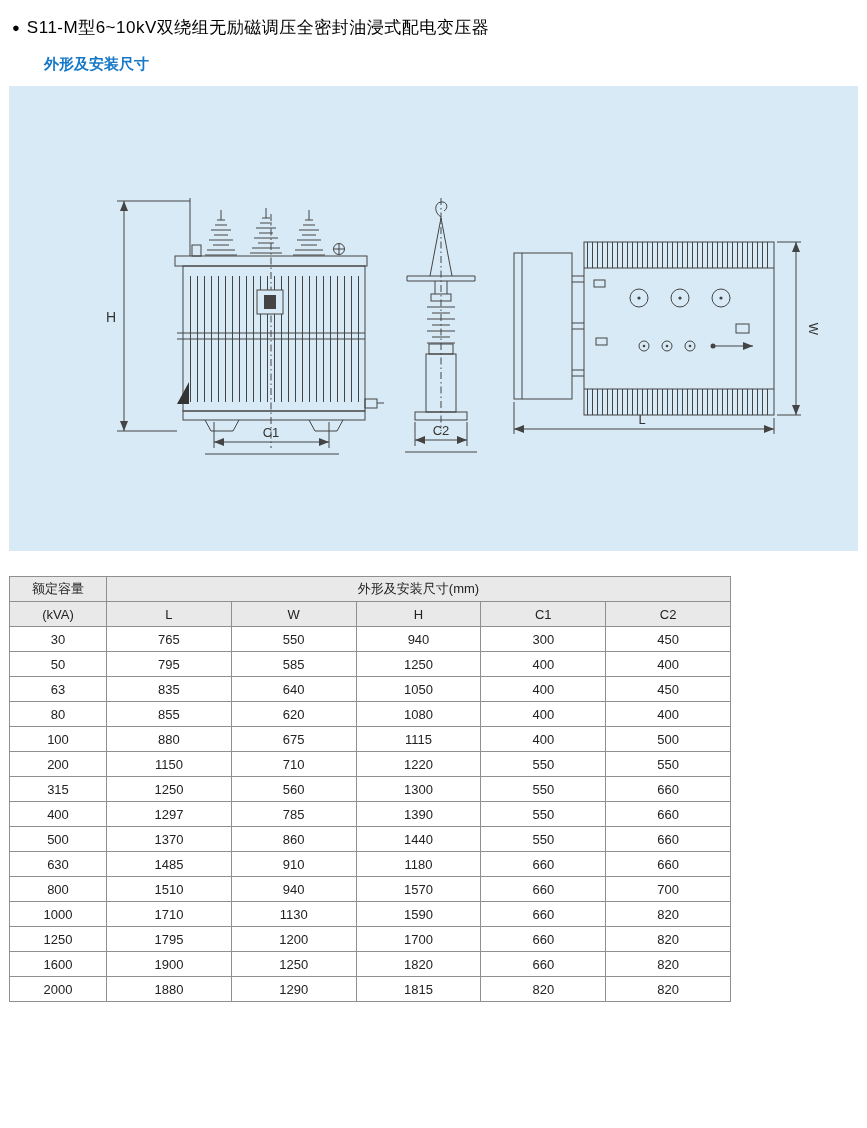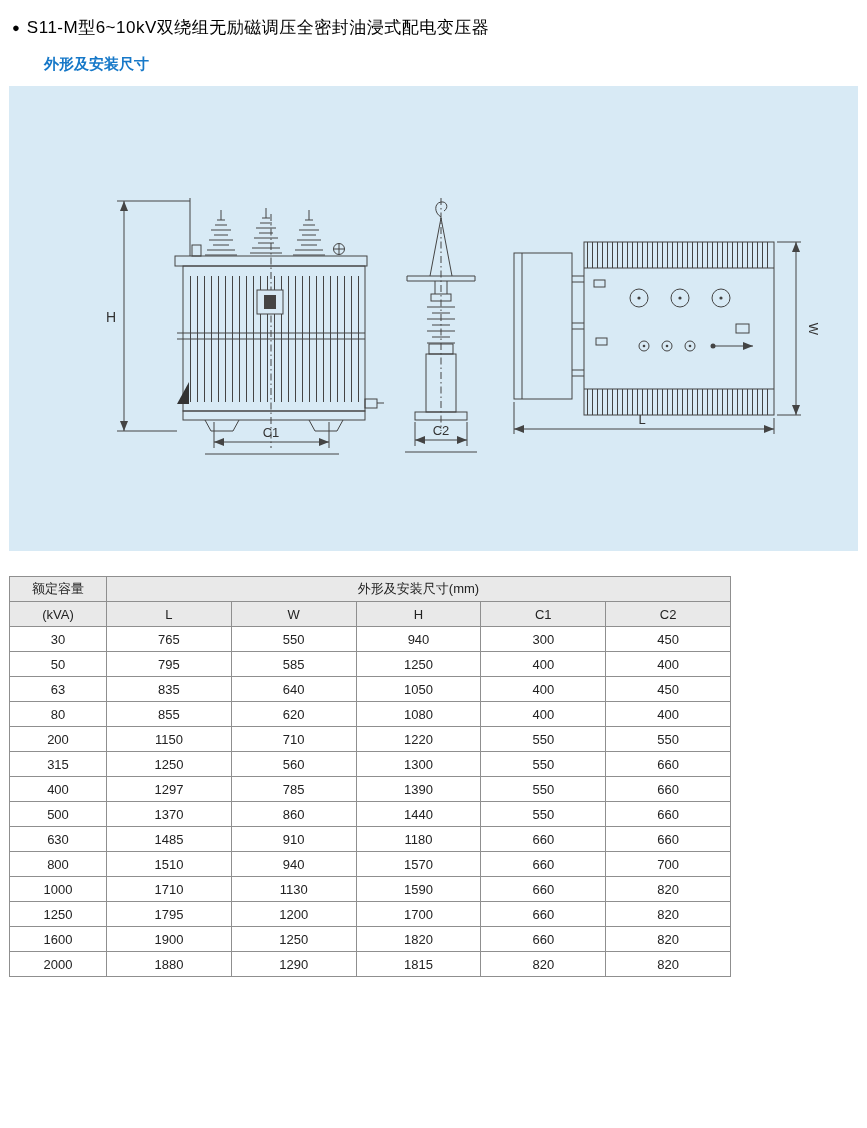--- a/index.html
+++ b/index.html
@@ -265,20 +265,28 @@
         </tr>
         <tr>
           <td>80</td>
           <td>855</td>
           <td>620</td>
           <td>1080</td>
           <td>400</td>
           <td>400</td>
         </tr>
         <tr>
+          <td>100</td>
+          <td>880</td>
+          <td>675</td>
+          <td>1115</td>
+          <td>400</td>
+          <td>500</td>
+        </tr>
+        <tr>
           <td>200</td>
           <td>1150</td>
           <td>710</td>
           <td>1220</td>
           <td>550</td>
           <td>550</td>
         </tr>
         <tr>
           <td>315</td>
           <td>1250</td>

